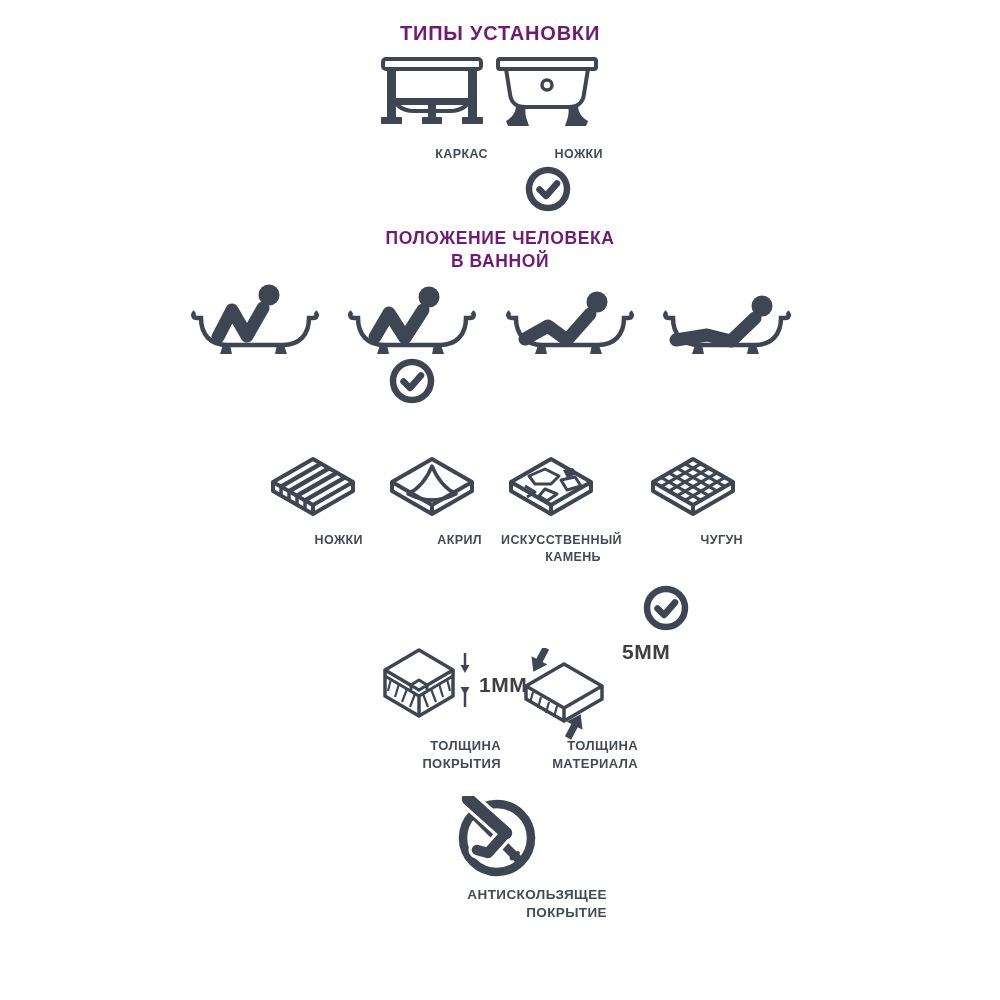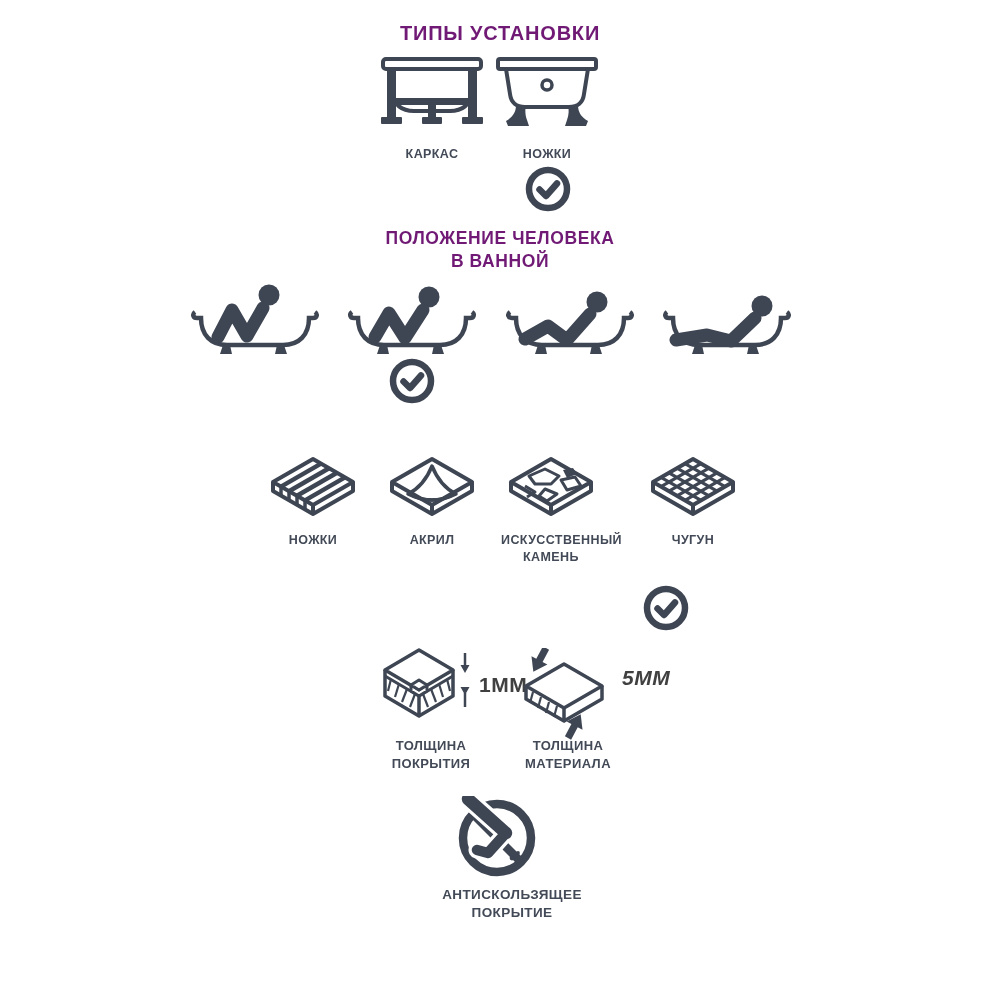--- a/index.html
+++ b/index.html
@@ -7,21 +7,21 @@
     position:relative;width:1000px;height:1000px;background:#ffffff;overflow:hidden;
     font-family:"Liberation Sans",sans-serif;color:#3e4553;
   }
   .abs{position:absolute;}
   .ttl{
     width:1000px;left:0;text-align:center;font-weight:bold;
     font-size:17.5px;letter-spacing:.6px;line-height:23px;color:#701a75;
   }
   .ttl-main{font-size:20px;letter-spacing:.8px;}
   .lbl{
-    text-align:center;font-weight:bold;font-size:12.5px;letter-spacing:.4px;
+    text-align:right;font-weight:bold;font-size:12.5px;letter-spacing:.4px;
     line-height:1.35;color:#434a57;
   }
   .mmval{font-weight:bold;font-size:21px;letter-spacing:.5px;color:#404040;}
   svg{display:block;}
   .ink-stroke{stroke:#3e4553;fill:none;}
   .ink-fill{fill:#3e4553;}
 </style>
 </head>
 <body>
 
@@ -220,34 +220,34 @@
       <g transform="translate(34,0) rotate(28)">
         <rect x="-3.5" y="0" width="7" height="15"></rect>
         <polygon points="-9,14 9,14 0,27"></polygon>
       </g>
       <g transform="translate(56,90) rotate(208)">
         <rect x="-3.5" y="0" width="7" height="15"></rect>
         <polygon points="-9,14 9,14 0,27"></polygon>
       </g>
     </g>
   </svg>
-  <div class="abs mmval" style="left:622px;top:666px;font-style:italic;">5ММ</div>
+  <div class="abs mmval" style="left:622px;top:640px;">5ММ</div>
   <div class="abs lbl" style="left:498px;top:737px;width:140px;font-size:13px;">
     <div>ТОЛЩИНА</div>
     <div>МАТЕРИАЛА</div>
   </div>
 
   <svg class="abs" style="left:455px;top:796px;" viewBox="0 0 84 84" width="84" height="84">
     <circle cx="42" cy="42" r="34" class="ink-stroke" stroke-width="8.5"></circle>
     <line x1="19" y1="19" x2="65" y2="65" stroke="#3e4553" stroke-width="8.5"></line>
     <path d="M13,3 L51,37" stroke="#ffffff" stroke-width="19" fill="none" stroke-linecap="round"></path>
     <path d="M51,37 L33,57 L22,54" stroke="#ffffff" stroke-width="17" fill="none" stroke-linecap="round" stroke-linejoin="round"></path>
     <path d="M13,3 L51,37" stroke="#3e4553" stroke-width="12.5" fill="none" stroke-linecap="round"></path>
     <path d="M51,37 L33,57 L22,54" stroke="#3e4553" stroke-width="10.5" fill="none" stroke-linecap="round" stroke-linejoin="round"></path>
     <circle cx="57" cy="62" r="2.4" class="ink-fill"></circle>
     <circle cx="63" cy="57" r="1.9" class="ink-fill"></circle>
   </svg>
-  <div class="abs lbl" style="left:402px;top:886px;width:220px;font-size:13.5px;">
+  <div class="abs lbl" style="left:387px;top:886px;width:220px;font-size:13.5px;">
     <div>АНТИСКОЛЬЗЯЩЕЕ</div>
     <div>ПОКРЫТИЕ</div>
   </div>
 
 </div>
 
 </body></html>

